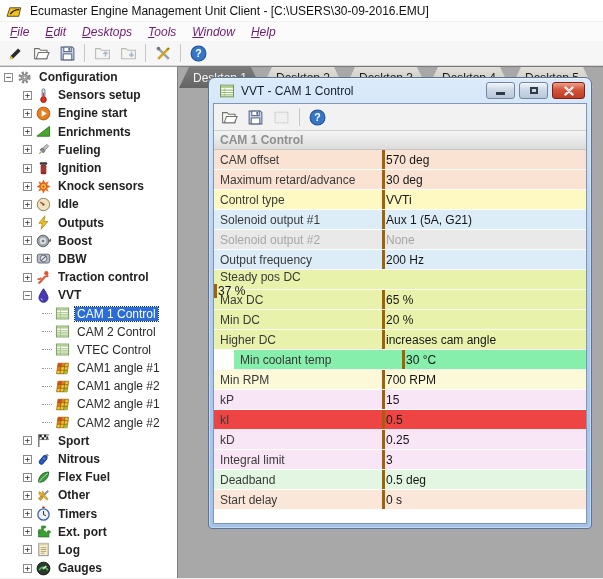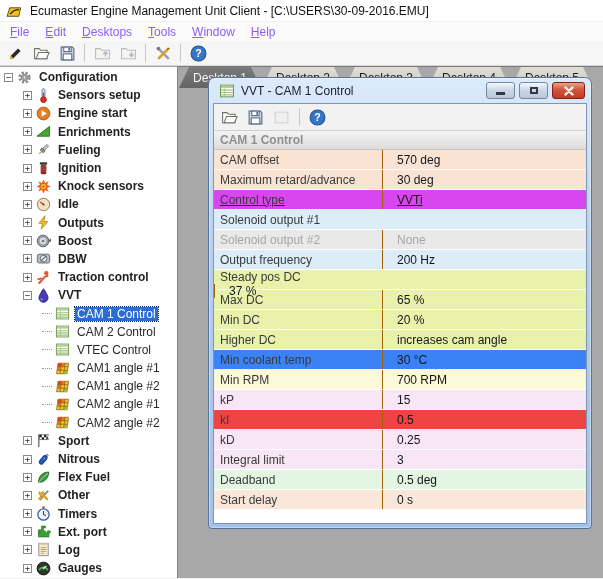--- a/index.html
+++ b/index.html
@@ -5,21 +5,21 @@
   * { margin:0; padding:0; box-sizing:border-box; }
   html,body { width:603px; height:579px; overflow:hidden; }
   body { font-family:"Liberation Sans", sans-serif; font-size:12px; background:#f0f0f0; color:#1a1a1a; }
 
   
   .titlebar { height:22px; background:#ffffff; display:flex; align-items:center; padding:0 6px; border-bottom:1px solid #f0f0f0; }
   .titlebar .app-icon { width:17px; height:15px; margin-right:7px; flex:0 0 auto; }
   .titlebar .title-text { font-size:12px; color:#111; white-space:nowrap; }
 
   .menubar { height:19px; background:#fbfbfb; display:flex; align-items:center; padding-left:2px; }
-  .menu-item { padding:2px 8px; color:#8b5cf6; cursor:default; }
+  .menu-item { padding:2px 8px; color:#701a75; cursor:default;font-style:italic; }
   .menu-item u { text-decoration:underline; }
 
   .main-toolbar { height:25px; background:#f6f6f6; border-bottom:1px solid #d8d8d8; display:flex; align-items:center; padding-left:3px; gap:2px; }
   .tb-btn { width:24px; height:22px; display:flex; align-items:center; justify-content:center; border:1px solid transparent; }
   .tb-btn svg { width:17px; height:17px; }
   .tb-btn.disabled { opacity:.55; }
   .tb-sep { width:1px; height:18px; background:#c8c8c8; margin:0 3px; }
 
   
   .content { display:flex; height:512px; }
@@ -53,21 +53,21 @@
   .glyph-x { width:10px; height:10px; }
 
   .win-body { background:#fff; border:1px solid #7e96b2; }
   .win-toolbar { height:27px; background:#f2f2f2; border-bottom:1px solid #d0d0d0; display:flex; align-items:center; padding-left:4px; gap:3px; }
   .win-toolbar .tb-btn { width:23px; height:21px; }
 
   .section-header { height:19px; background:linear-gradient(180deg,#f4f4f4,#dcdcdc); border-bottom:1px solid #c4c4c4; display:flex; align-items:center; padding-left:6px; font-weight:bold; color:#8f8f8f; }
   .param-table { }
   .param-row { height:20px; display:flex; align-items:stretch; border-bottom:1px solid rgba(255,255,255,.9); }
   .param-label { width:168px; display:flex; align-items:center; padding-left:6px; color:#3a3a3a; }
-  .param-value { flex:1; display:flex; align-items:center; padding-left:14px; border-left:1px solid #a16207; color:#161616; }
+  .param-value { flex:1; display:flex; align-items:center; padding-left:1px; border-left:3px solid #a16207; color:#161616; }
   .param-row.disabled .param-label, .param-row.disabled .param-value { color:#a6a6a6; }
   .table-footer { height:13px; background:#fff; }
 </style>
 </head>
 <body>
 
 <div class="titlebar">
   <span class="app-icon">
     <svg viewBox="0 0 16 16">
         <path d="M1 12.5l2.6-8h10.2l-1.8 8z" fill="#f2c21e" stroke="#4a3a08" stroke-width="0.8"></path>
@@ -537,26 +537,27 @@
         <div class="section-header">CAM 1 Control</div>
         <div class="param-table">
             <div class="param-row" style="background: rgb(251, 227, 212);">
               <div class="param-label">CAM offset</div>
               <div class="param-value">570 deg</div>
             </div>
             <div class="param-row" style="background: rgb(251, 227, 212); justify-content: center;">
               <div class="param-label">Maximum retard/advance</div>
               <div class="param-value">30 deg</div>
             </div>
-            <div class="param-row" style="background: #d946ef; text-decoration: underline;">
+            <div class="param-row" style="background: #fef9c3;">
               <div class="param-label">Control type</div>
               <div class="param-value">VVTi</div>
             </div>
             <div class="param-row" style="background: rgb(220, 237, 248);">
               <div class="param-label">Solenoid output #1</div>
+              <div class="param-value">Aux 1 (5A, G21)</div>
             </div>
             <div class="param-row disabled" style="background: rgb(233, 233, 233);">
               <div class="param-label">Solenoid output #2</div>
               <div class="param-value">None</div>
             </div>
             <div class="param-row" style="background: rgb(220, 237, 248);">
               <div class="param-label">Output frequency</div>
               <div class="param-value">200 Hz</div>
             </div>
             <div class="param-row" style="background: rgb(233, 242, 171); flex-direction: column;">
@@ -568,21 +569,21 @@
               <div class="param-value">65 %</div>
             </div>
             <div class="param-row" style="background: rgb(233, 242, 171);">
               <div class="param-label">Min DC</div>
               <div class="param-value">20 %</div>
             </div>
             <div class="param-row" style="background: rgb(233, 242, 171);">
               <div class="param-label">Higher DC</div>
               <div class="param-value">increases cam angle</div>
             </div>
-            <div class="param-row" style="background: #3b82f6;">
+            <div class="param-row" style="background: #86efac; margin-left: 20px;">
               <div class="param-label">Min coolant temp</div>
               <div class="param-value">30 °C</div>
             </div>
             <div class="param-row" style="background: rgb(252, 249, 216);">
               <div class="param-label">Min RPM</div>
               <div class="param-value">700 RPM</div>
             </div>
             <div class="param-row" style="background: rgb(248, 230, 246);">
               <div class="param-label">kP</div>
               <div class="param-value">15</div>

